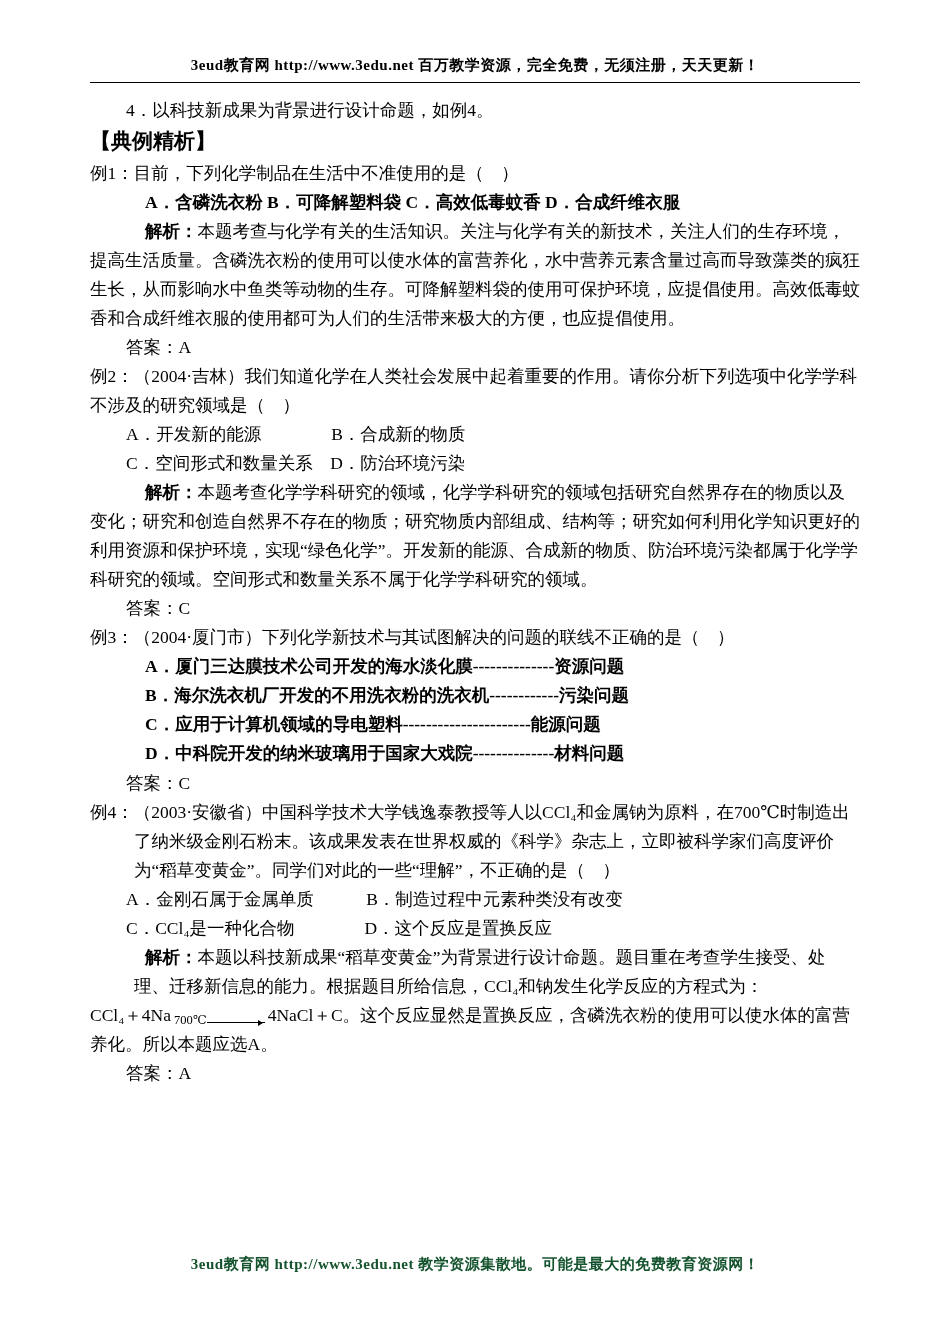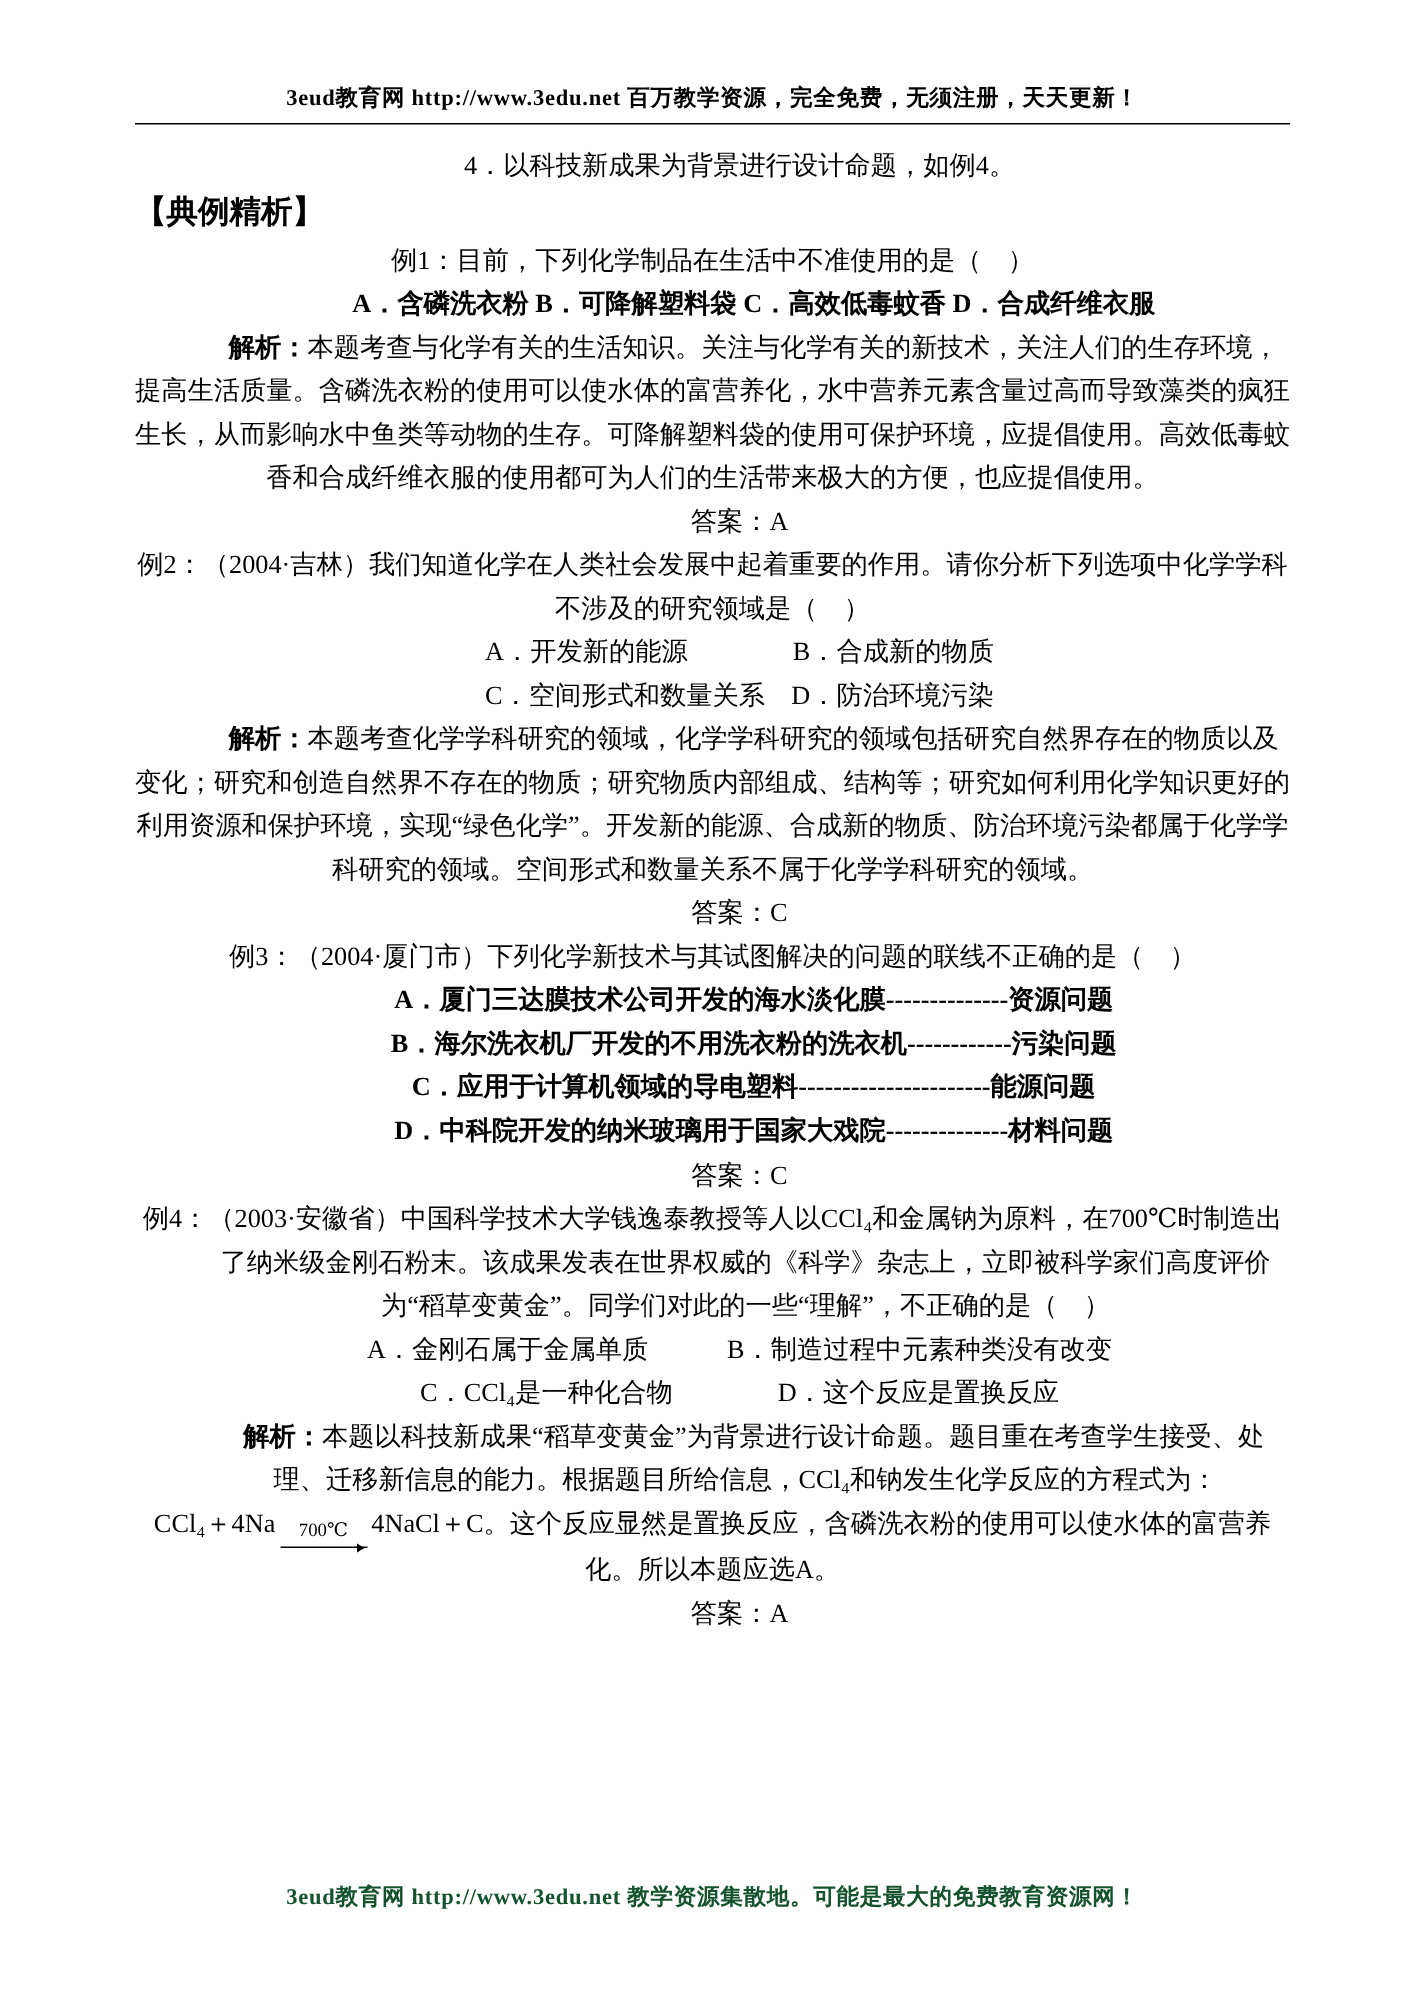--- a/index.html
+++ b/index.html
@@ -28,37 +28,37 @@
   .header-rule {
     border: none;
     border-top: 1.6px solid #000;
     margin: 7px 0 0 0;
   }
   .content {
     margin-top: 13px;
     font-size: 17.5px;
     line-height: 1.66;
   }
-  .para { margin: 0; text-align: center; }
+  .para { margin: 0; }
   .sec {
     font-size: 21px;
     font-weight: bold;
     margin: 1px 0;
     line-height: 1.5;
   }
   .ind2 { text-indent: 36px; }
   .ind3 { text-indent: 55px; font-weight: bold; }
   .jiexi { text-indent: 55px; }
   .lbl { font-weight: bold; }
   .hang4 { padding-left: 44px; text-indent: -44px; }
   .hang4j { padding-left: 44px; text-indent: 11px; }
   .eq { text-indent: 0; }
   .rxn {
     display: inline-flex;
-    flex-direction: column;
+    flex-direction: row;
     align-items: center;
     vertical-align: -3px;
     margin: 0 3px;
     line-height: 1;
   }
   .over { font-size: 12.5px; line-height: 1; padding-bottom: 1px; }
   .bar {
     display: block;
     width: 58px;
     height: 5px;

